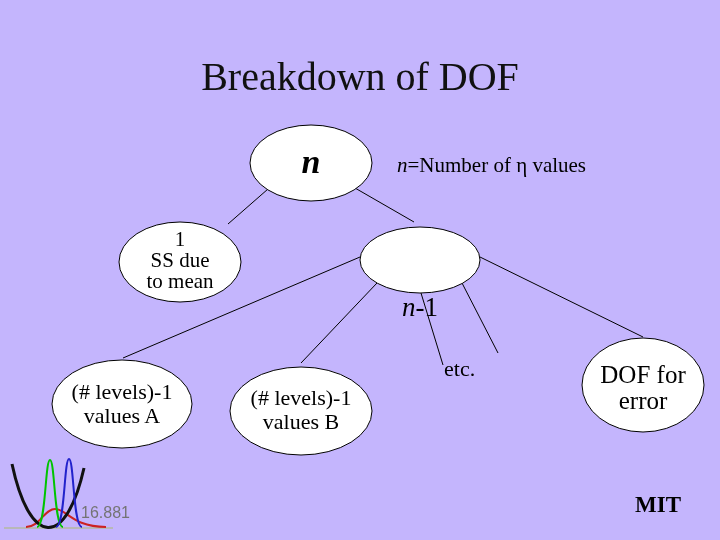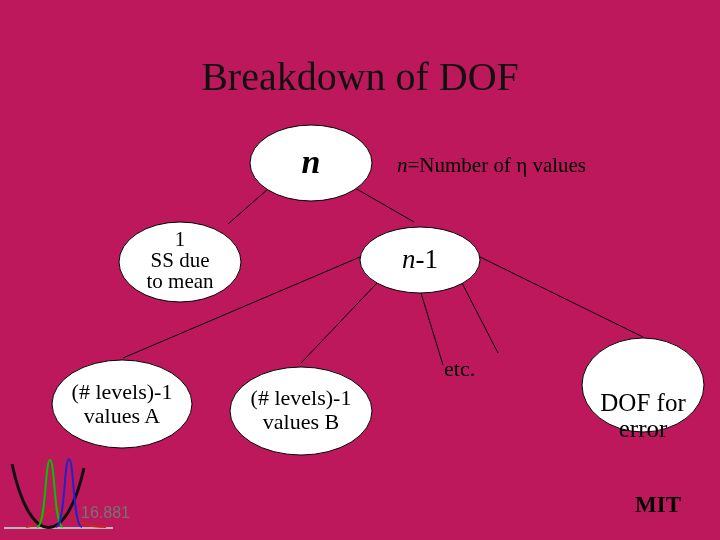--- a/index.html
+++ b/index.html
@@ -1,35 +1,35 @@
 <!DOCTYPE html>
 <html><head>
 <meta charset="utf-8">
 <style>
   html,body{margin:0;padding:0;background:#fff;}
   .slide{
-    position:relative;width:720px;height:540px;background:#be185d;overflow:hidden;
+    position:relative;width:720px;height:540px;background:#c4b5fd;overflow:hidden;
     font-family:"Liberation Serif","DejaVu Serif",serif;color:#000;
   }
   .title{
     position:absolute;top:54px;left:0;width:100%;text-align:center;
     font-size:40px;line-height:46px;color:#111;
   }
   .diagram-svg{position:absolute;left:0;top:0;width:720px;height:540px;}
   .node-label{
     position:absolute;transform:translate(-50%,-50%);
     text-align:center;white-space:nowrap;
   }
   .node-label span{display:block;}
   .root-label{font-size:34px;font-weight:bold;font-style:italic;}
   .mean-label{font-size:21px;line-height:21px;}
-  .n1-label{font-size:27px;}
+  .n1-label{font-size:27px;margin-top:48px;}
   .n1-label span{display:inline;}
   .factor-label{font-size:22px;line-height:24px;font-family:Liberation Serif, serif;}
-  .error-label{font-size:25px;line-height:26px;margin-top:28px;}
+  .error-label{font-size:25px;line-height:26px;}
   .annotation{
     position:absolute;left:397px;top:153px;font-size:21px;white-space:nowrap;
   }
   .annotation .it{font-style:italic;}
   .etc-label{position:absolute;left:444px;top:356px;font-size:22px;}
   .mit-label{position:absolute;left:635px;top:492px;font-size:23px;font-weight:bold;}
   .logo-num{font-family:"Liberation Sans","DejaVu Sans",sans-serif;font-size:16px;}
 </style>
 </head>
 <body>

